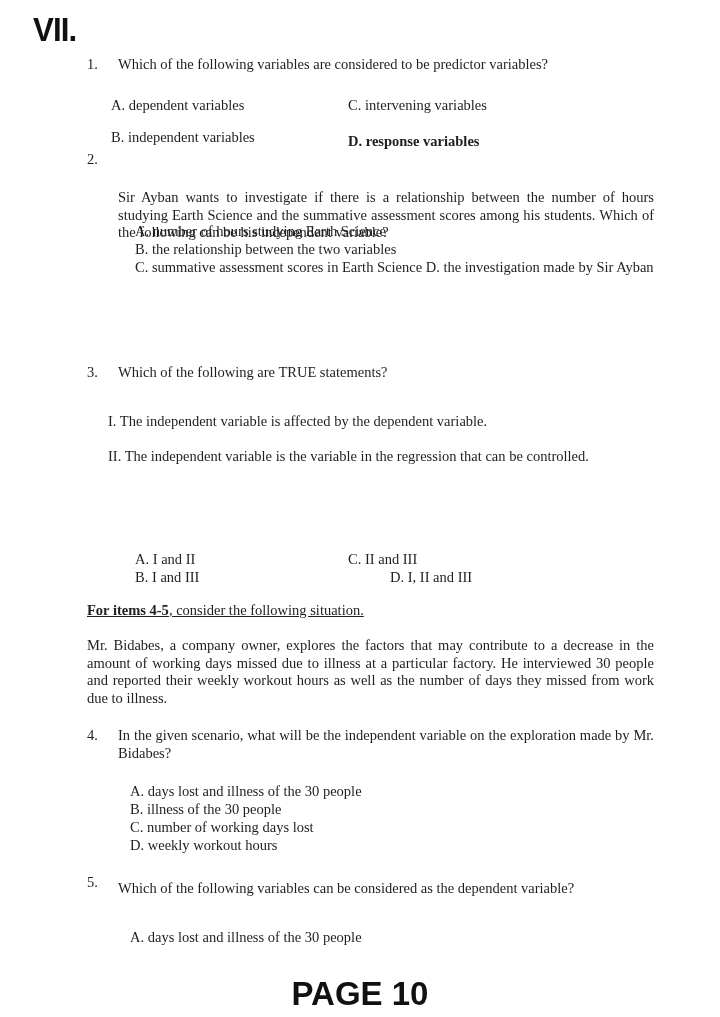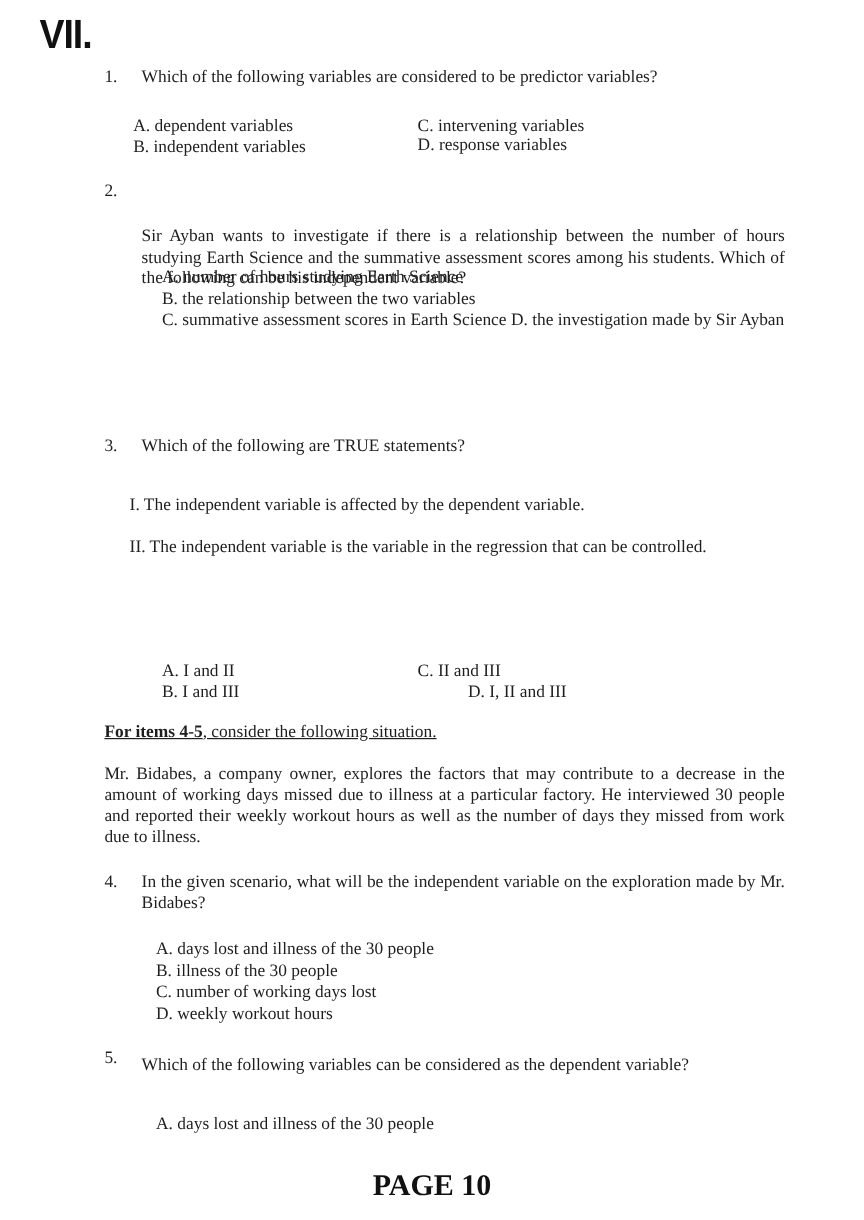--- a/index.html
+++ b/index.html
@@ -16,37 +16,37 @@
     }
     .num { left: 87px; }
     .q { left: 118px; width: 536px; white-space: normal; line-height: 17.5px; text-align: justify; }
     .opt { line-height: 18px; }
     .stmt { left: 108px; width: 546px; white-space: normal; line-height: 17px; text-align: justify; }
     .stmt .hang { display: block; padding-left: 14px; text-indent: -14px; }
     .para { left: 87px; width: 567px; white-space: normal; line-height: 17.5px; text-align: justify; }
     .bold { font-weight: bold; }
     .page {
       left: 0; width: 720px; top: 975px; text-align: center;
-      font-family: Liberation Serif, serif; font-weight: bold;
-      font-size: 25px; color: #111;
+      font-family: Liberation Sans, sans-serif; font-weight: bold;
+      font-size: 33px; color: #111;
     }
     .serif { font-family: "Liberation Serif", "DejaVu Serif", serif; font-size: 14.5px; }
   </style>
 </head>
 <body>
 
 <div class="abs section">VII.</div>
 
 <div>
   <div class="abs num serif" style="top:56px;">1.</div>
   <div class="abs serif" style="left:118px; top:56px;">Which of the following variables are considered to be predictor variables?</div>
   <div class="abs serif opt" style="left:111px; top:96px;"><span>A.</span> <span>dependent variables</span></div>
-  <div class="abs serif opt" style="left:111px; top:114px;text-align:center;"><span>B.</span> <span>independent variables</span></div>
+  <div class="abs serif opt" style="left:111px; top:128px;text-align:center;"><span>B.</span> <span>independent variables</span></div>
   <div class="abs serif opt" style="left:348px; top:96px;"><span>C.</span> <span>intervening variables</span></div>
-  <div class="abs serif opt" style="left:348px; top:112px;"><span>D.</span> <span>response variables</span></div>
+  <div class="abs serif opt" style="left:348px; top:132px;font-weight:bold;"><span>D.</span> <span>response variables</span></div>
 </div>
 
 <div>
   <div class="abs num serif" style="top:151px;">2.</div>
   <div class="abs q serif" style="top:151px;margin-top:38px;">Sir Ayban wants to investigate if there is a relationship between the number of hours studying Earth Science and the summative assessment scores among his students. Which of the following can be his independent variable?</div>
   <div class="abs serif opt" style="left:135px; top:222px;"><span>A.</span> <span>number of hours studying Earth Science</span></div>
   <div class="abs serif opt" style="left:135px; top:240px;"><span>B.</span> <span>the relationship between the two variables</span></div>
   <div class="abs serif opt" style="left:135px; top:258px; width:519px; white-space:normal; text-align:justify; padding-left:20px; text-indent:-20px; box-sizing:border-box;"><span><span>C.</span> <span>summative assessment scores in Earth Science</span></span> <span><span>D.</span> <span>the investigation made by Sir Ayban</span></span></div>
 </div>
 

